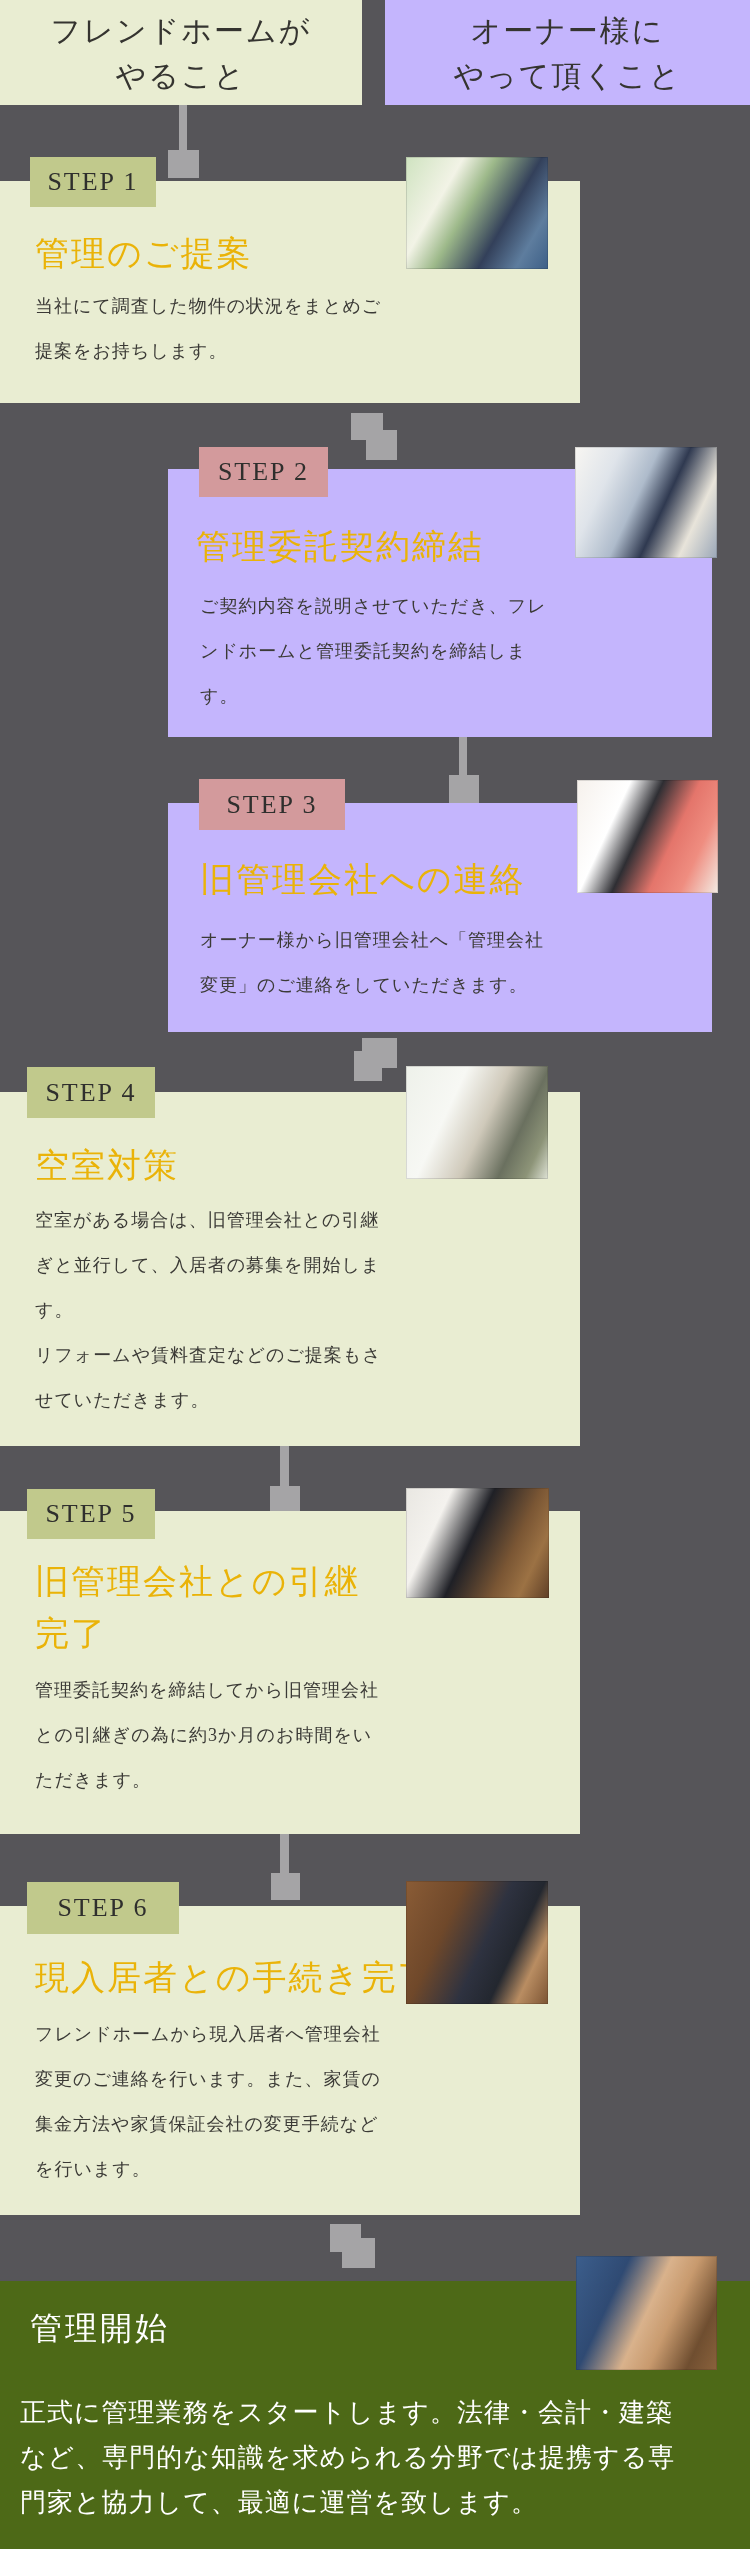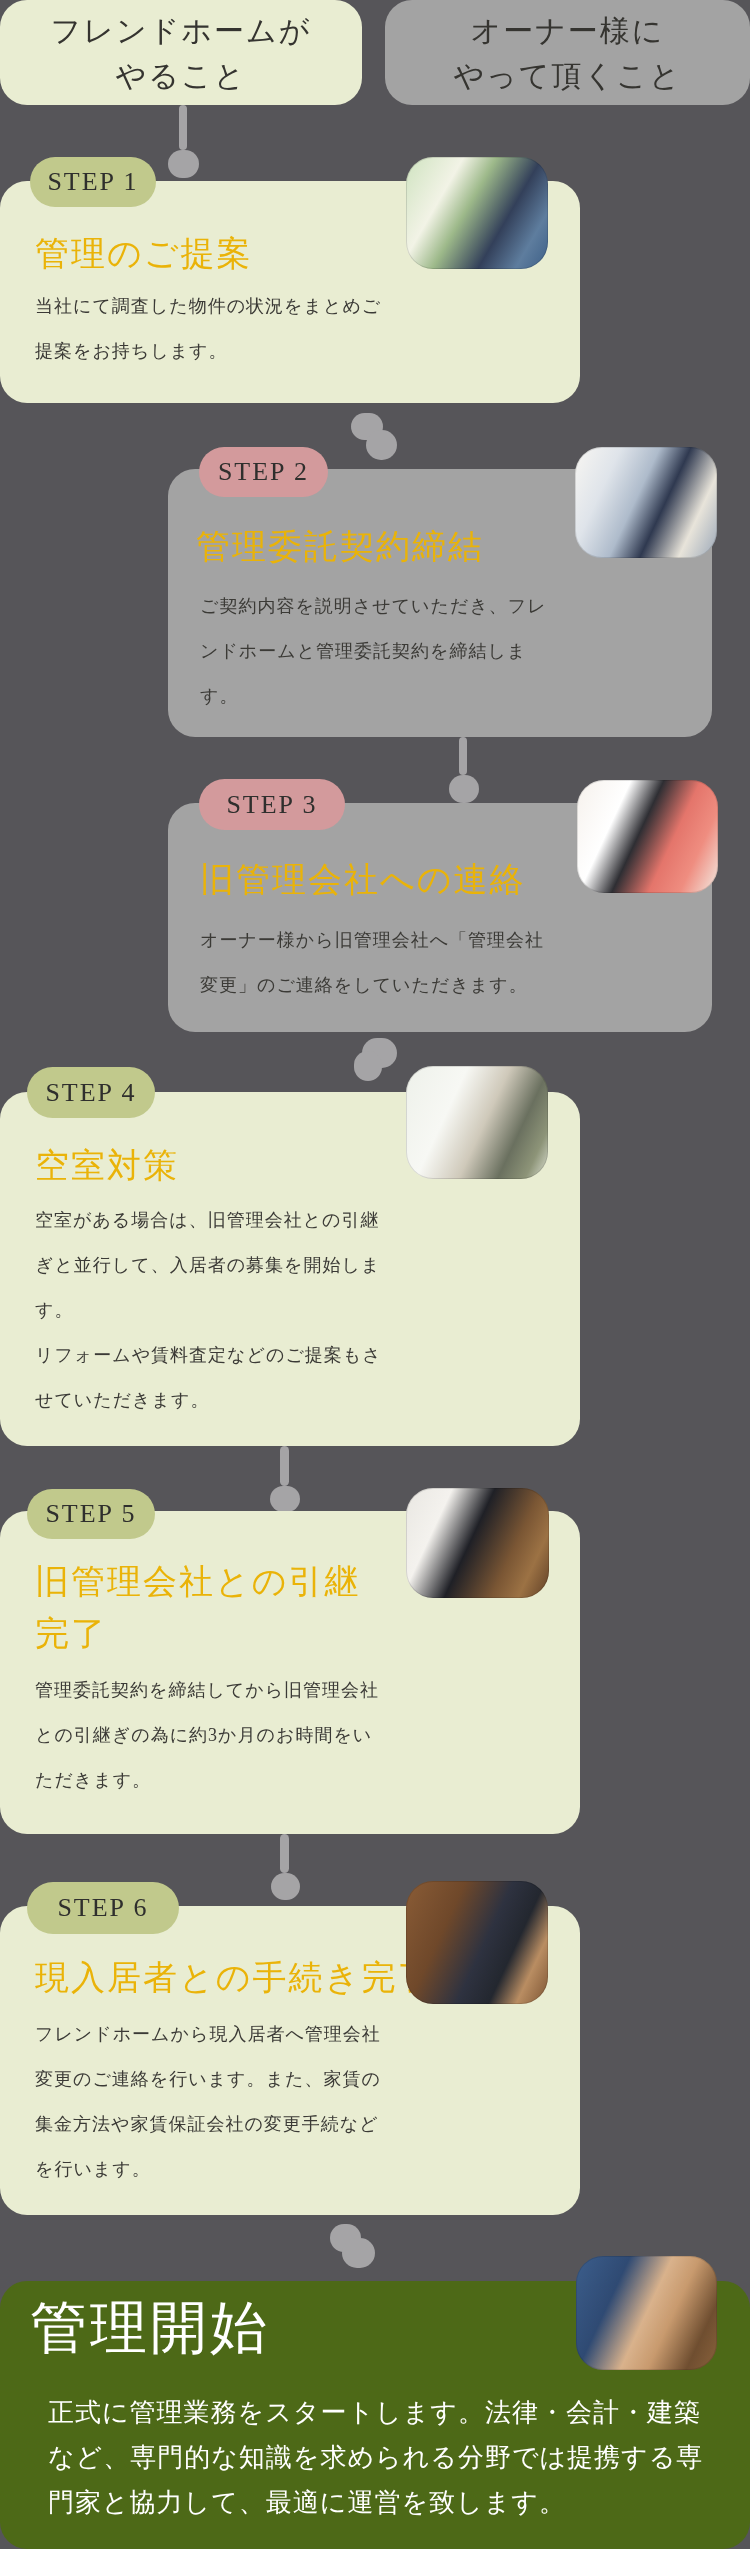--- a/index.html
+++ b/index.html
@@ -3,23 +3,23 @@
 <meta charset="utf-8">
 <meta name="viewport" content="width=750">
 <style>
   html,body{margin:0;padding:0;background:#565559;}
   .canvas{
     position:relative;width:750px;height:2549px;margin:0 auto;
     background:#565559;overflow:hidden;
     font-family:"Liberation Serif","DejaVu Serif",serif;
     color:#3b3a38;
   }
-  .abs{position:absolute;border-radius:27px;}
+  .abs{position:absolute;}
   .box-green{background:#e9edd2;}
-  .box-pink{background:#a3a3a3;}
+  .box-pink{background:#c4b5fd;}
   .label-green{background:#c1c98c;}
   .label-pink{background:#d39a9c;}
   .final-box{background:#4d6917;}
   .connector{background:#a5a4a6;}
   .hdr-text{
     display:flex;align-items:center;justify-content:center;text-align:center;
     white-space:pre-line;font-size:30px;line-height:1.5;letter-spacing:2px;
     color:#353430;
   }
   .step-label{
@@ -28,21 +28,21 @@
   }
   .step-title{
     font-size:34px;letter-spacing:2px;line-height:52px;
     white-space:pre-line;color:#eab308;
   }
   .step-body{
     font-size:18px;letter-spacing:1px;line-height:45px;
     white-space:pre-line;color:#3b3a36;
   }
   .final-title{
-    font-size:57px;letter-spacing:3px;color:#ffffff;line-height:60px;
+    font-size:32px;letter-spacing:3px;color:#ffffff;line-height:60px;
   }
   .final-body{
     font-size:26px;letter-spacing:1px;line-height:45px;
     white-space:pre-line;color:#ffffff;
   }
   .photo{box-shadow:0 0 0 1px rgba(0,0,0,0.12) inset;}
   .photo-consult{background:linear-gradient(120deg,#cfe3c0 0%,#f2f3e6 28%,#9db98a 44%,#33405a 66%,#5e7d9e 84%,#3d5f87 100%);}
   .photo-contract{background:linear-gradient(115deg,#f8f6f2 0%,#dfe4ea 24%,#aebbcb 44%,#2f3950 60%,#e8e4da 80%,#9aa7b8 100%);}
   .photo-phone{background:linear-gradient(115deg,#f6f1ec 0%,#ffffff 28%,#2e2e33 45%,#e4756b 64%,#ef8d80 80%,#f3ece4 100%);}
   .photo-room{background:linear-gradient(115deg,#eef1ea 0%,#f7f8f4 32%,#cfc9ba 54%,#6a705f 74%,#8d9478 88%,#dfe3d6 100%);}
@@ -126,18 +126,18 @@
 変更のご連絡を行います。また、家賃の
 集金方法や家賃保証会社の変更手続など
 を行います。</div>
   <div class="abs photo photo-door" style="left:406px;top:1881px;width:142px;height:123px"></div>
 
   <div class="abs connector" style="left:330px;top:2224px;width:31px;height:28px"></div>
   <div class="abs connector" style="left:342px;top:2238px;width:33px;height:30px"></div>
 
   <div class="abs final-box" style="left:0;top:2281px;width:750px;height:268px"></div>
   <div class="abs final-title" style="left:30px;top:2298px;width:540px">管理開始</div>
-  <div class="abs final-body" style="left:48px;top:2390px;width:690px">正式に管理業務をスタートします。法律・会計・建築
+  <div class="abs final-body" style="left:20px;top:2390px;width:690px">正式に管理業務をスタートします。法律・会計・建築
 など、専門的な知識を求められる分野では提携する専
 門家と協力して、最適に運営を致します。</div>
   <div class="abs photo photo-handshake" style="left:576px;top:2256px;width:141px;height:114px"></div>
 
 </div>
 
 </body></html>

